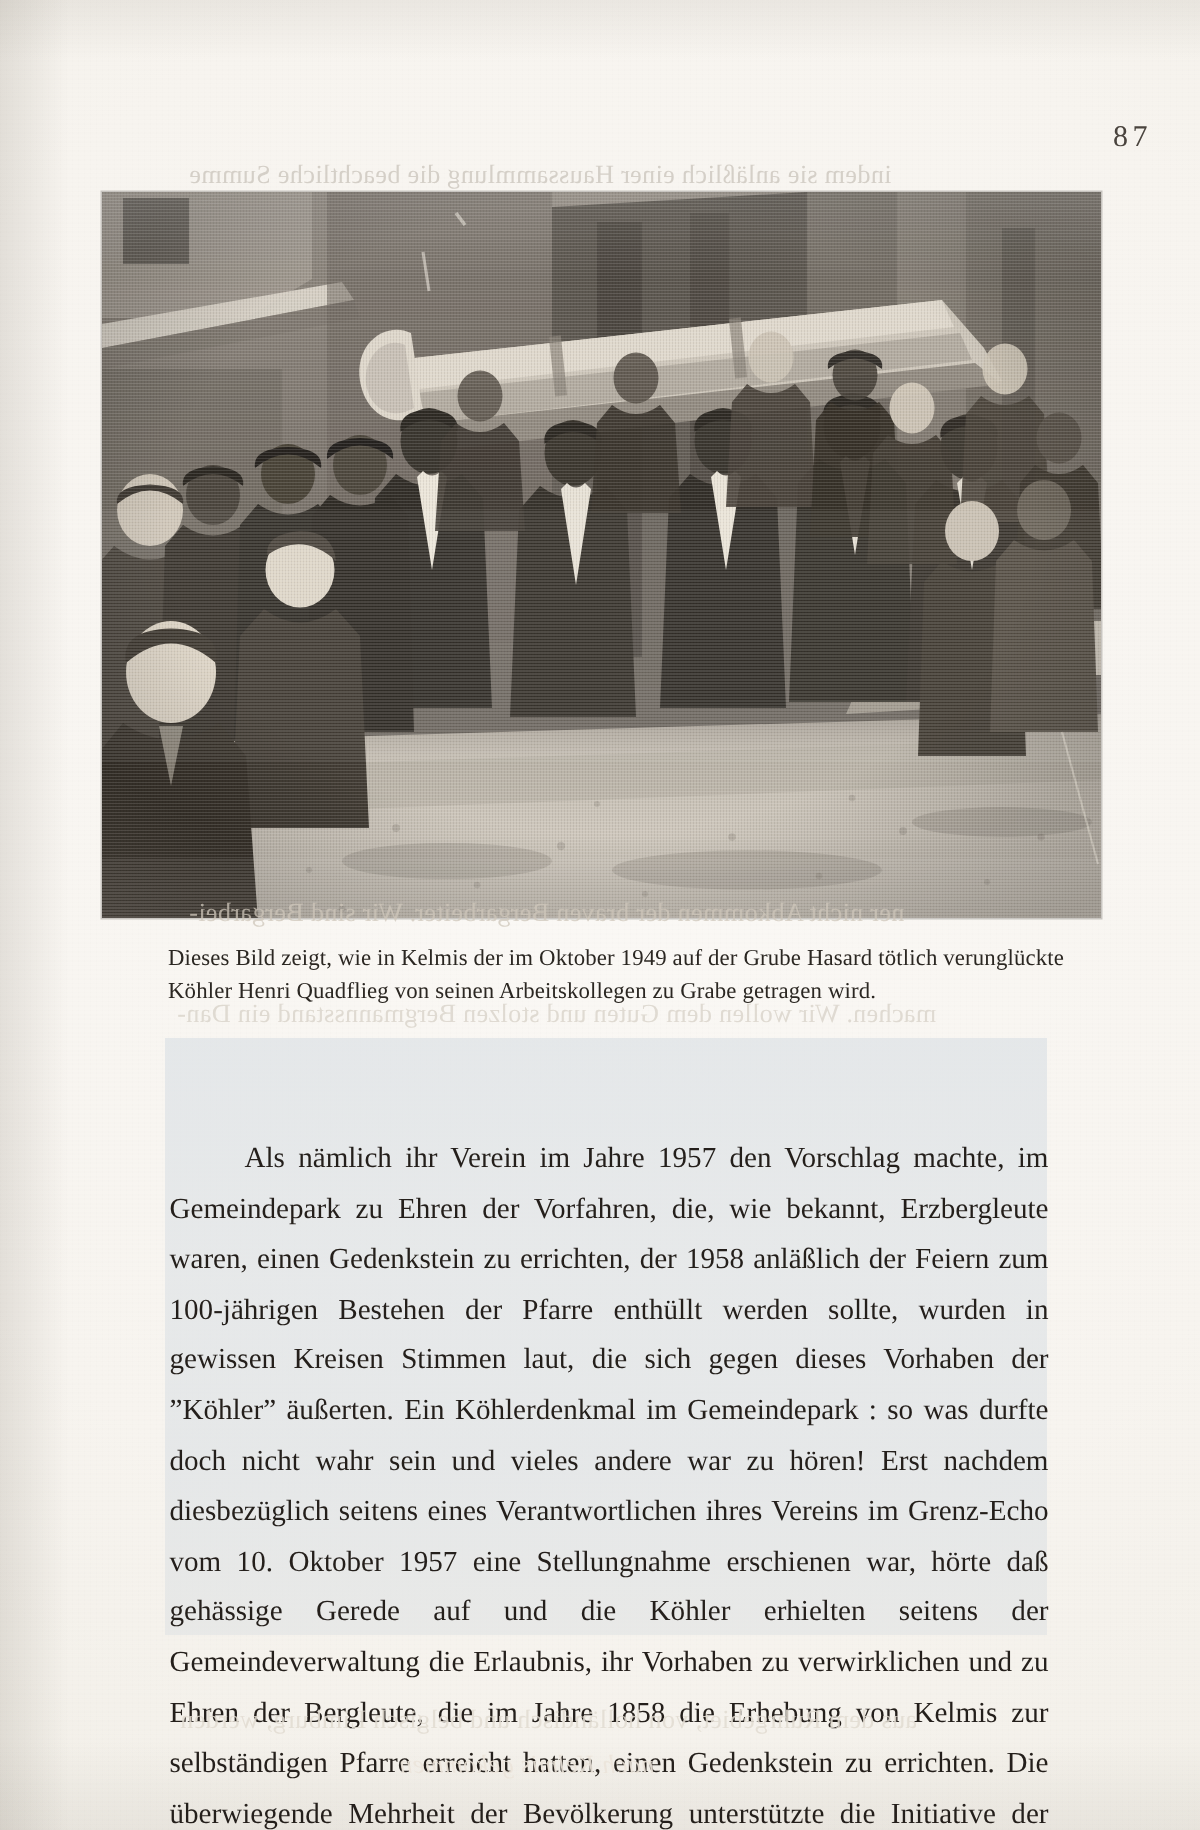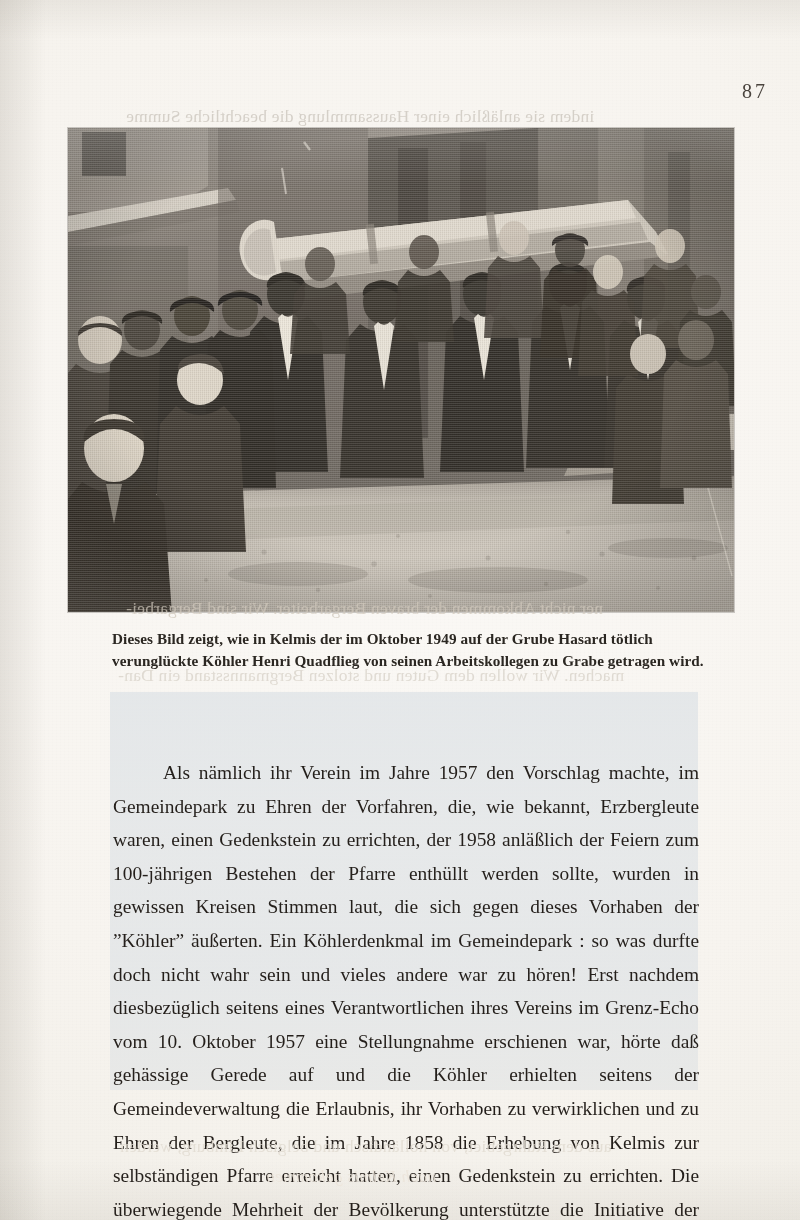--- a/index.html
+++ b/index.html
@@ -104,21 +104,21 @@
       linear-gradient(180deg, rgba(255,255,255,.10), rgba(255,255,255,0) 12%),
       radial-gradient(120% 95% at 50% 45%, rgba(255,255,255,0) 55%, rgba(245,240,232,.22) 100%);
   }
 
   
   .caption {
     position: absolute;
     left: 112px;
     top: 628px;
     width: 600px;
-    font-weight: bold;
+    font-weight: normal;
     font-size: 15.2px;
     line-height: 22px;
     color: #2b2722;
     letter-spacing: .1px;
   }
 
   
   .tint {
     position: absolute;
     left: 110px;

